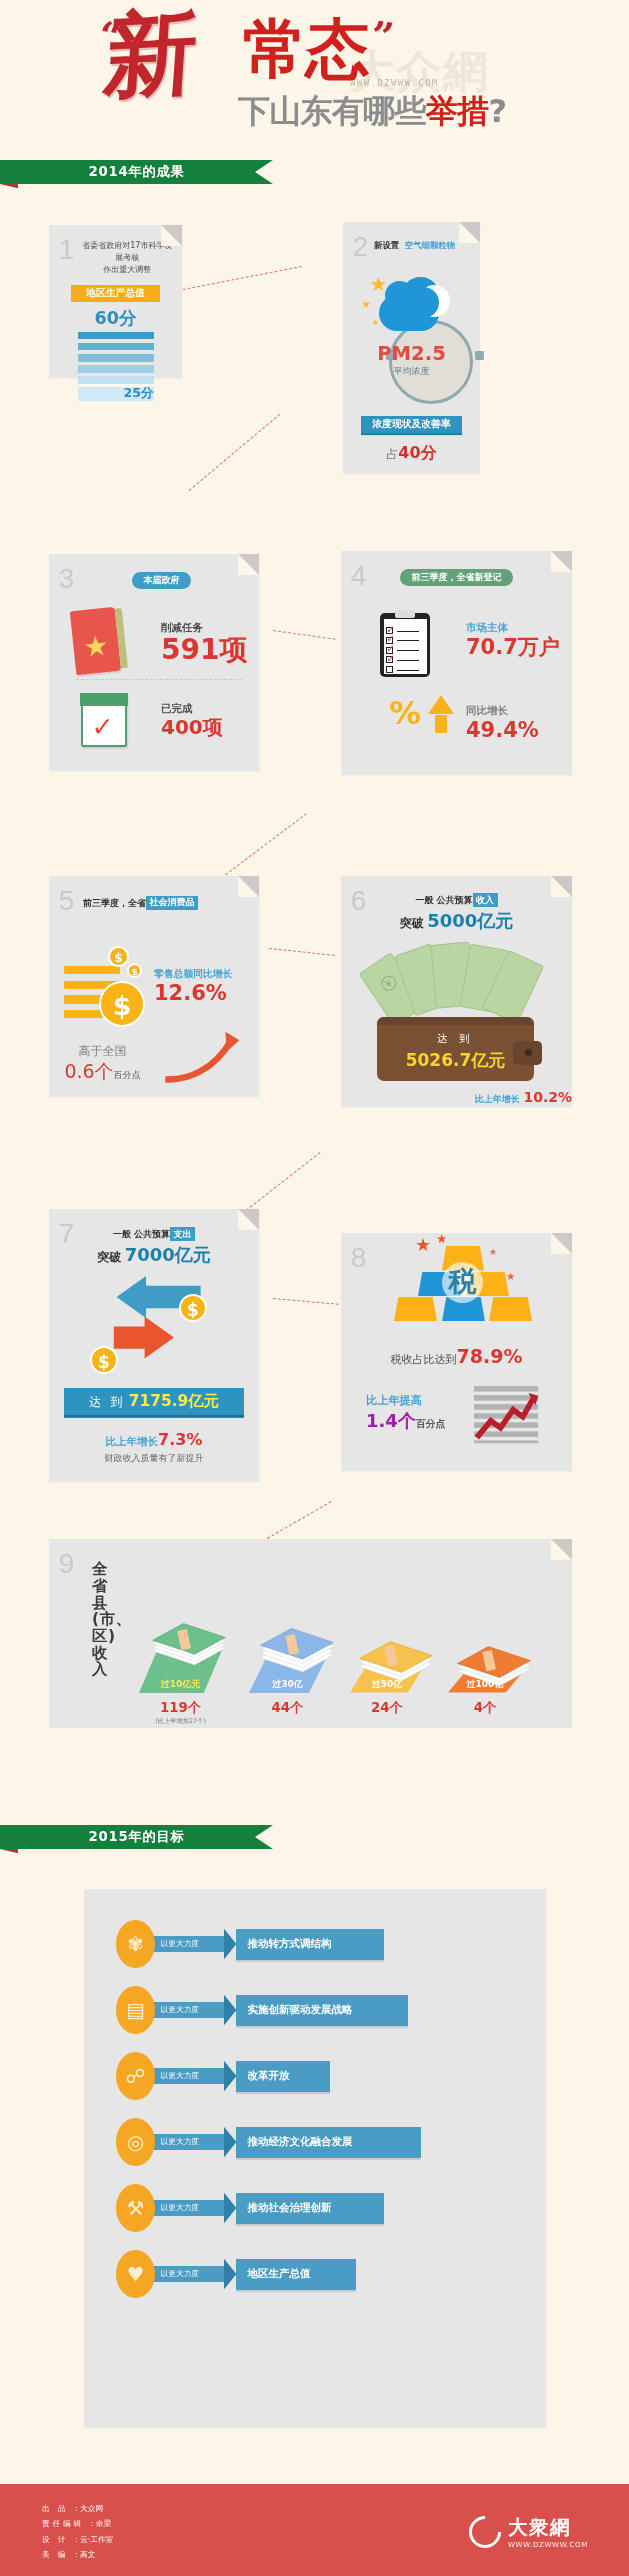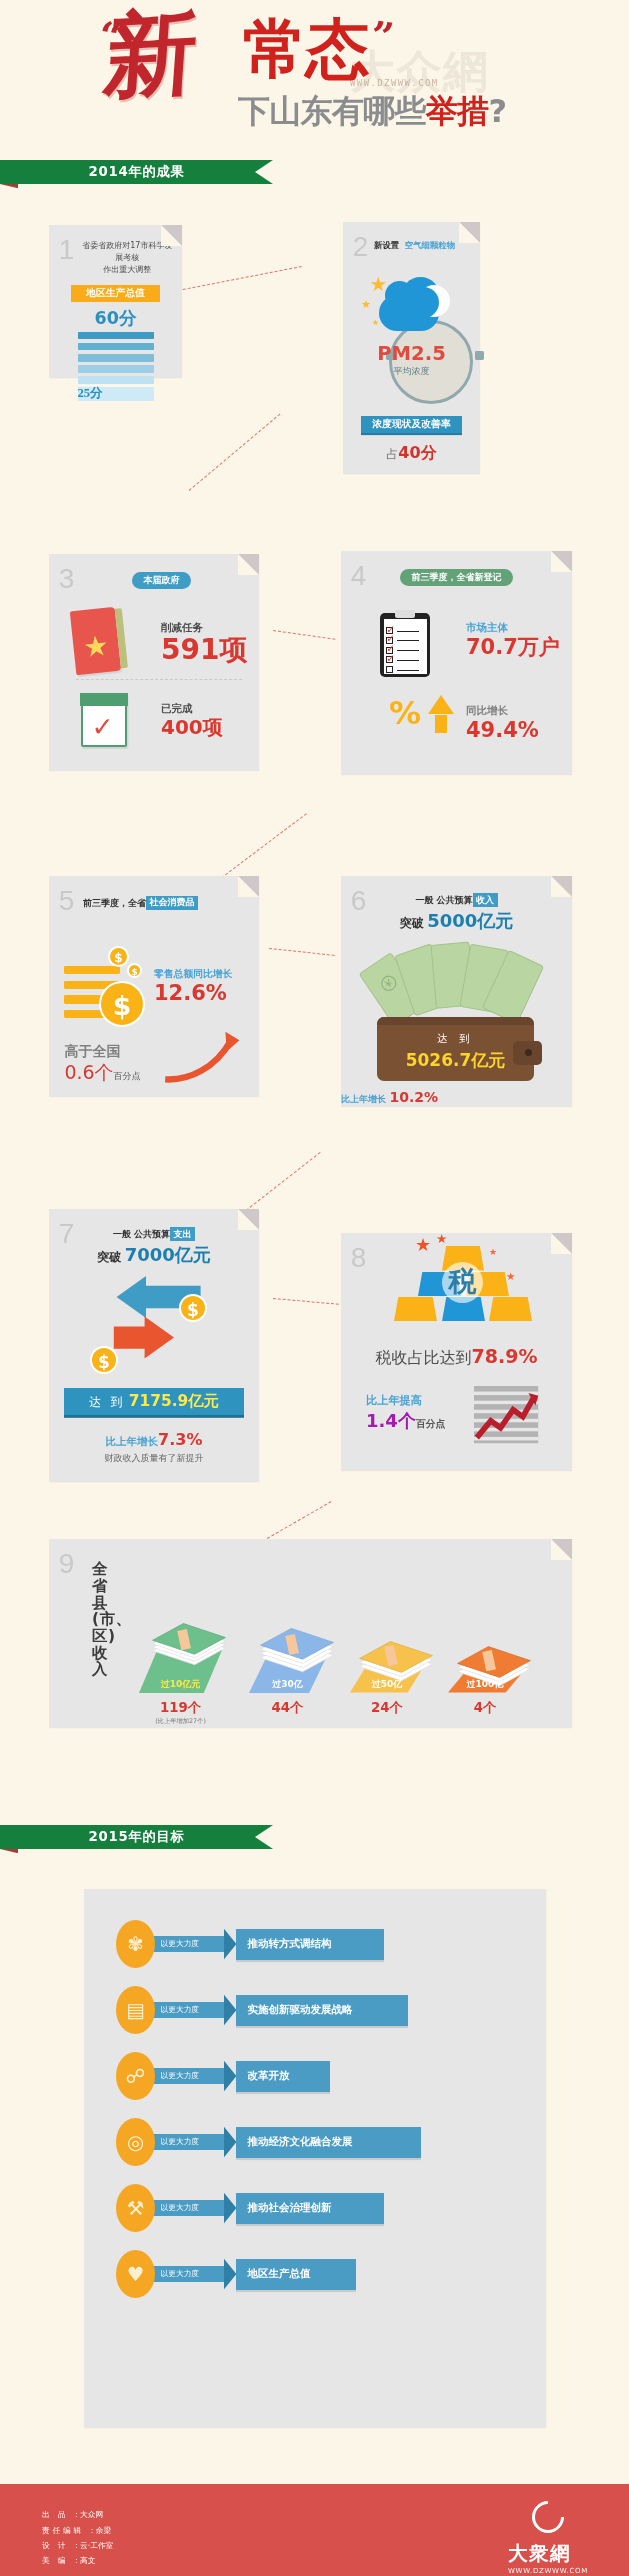--- a/index.html
+++ b/index.html
@@ -181,21 +181,21 @@
     height: 31px; background:#4a9cc4; display:flex; align-items:center;
     padding: 0 14px 0 11.2px; color:#fff; font-size: 10.5px; font-weight:bold;
     box-shadow: 0 2.1px 0 rgba(0,0,0,.12);
   }
 
   
   .footer { position:absolute; left:0; right:0; bottom:0; height:92px; background:#d8504b; color:#fff; }
   .footer .inner { display:flex; padding: 17px 42px; gap: 28px; align-items:center; }
   .credits { font-size: 7.7px; line-height: 2.0; }
   .credits b { font-weight:normal; letter-spacing: 2.8px; margin-right: 4.2px; }
-  .logo-wrap { margin-left:auto; text-align:left; display:flex; align-items:center; gap:7px;flex-direction:column;}
+  .logo-wrap { margin-left:auto; text-align:left; display:flex; align-items:center; gap:7px;}
   .swirl { width: 32px; height:32px; border-radius:50%; border:3.5px solid #fff; position:relative;
     border-right-color:transparent; transform: rotate(-45deg); }
   .logo-cn { font-size: 19.6px; font-weight:bold; letter-spacing: 1.4px;
      font-family:"DejaVu Serif","Liberation Serif",serif; }
   .logo-url { font-size: 7px; letter-spacing: 0.7px; opacity:.95; }
 </style>
 </head>
 <body>
 
 <div class="page">
@@ -237,21 +237,21 @@
       <span style="display:inline-block;background:#f9ab1a;color:#fff;font-size:9.8px;font-weight:bold;padding:2.1px 15.4px;">地区生产总值</span>
     </div>
     <div style="text-align:center;margin-top:4.2px;font-size:17.5px;font-weight:bold;color:#2b8fc0;">60分</div>
     <div style="width:76px;margin:1.4px auto 0;">
       <div class="bar" style="width:100%;background:#3d9cc4;"></div>
       <div class="bar" style="width:100%;background:#62b0cf;"></div>
       <div class="bar" style="width:100%;background:#7fbedb;"></div>
       <div class="bar" style="width:100%;background:#9ccfe6;"></div>
       <div class="bar" style="width:100%;background:#bfe2f2;"></div>
       <div class="bar" style="width:100%;background:#cfeaf7;height:14px;position:relative;">
-        <span style="position:absolute;left:0;right:0;top:-2.1px;text-align:left;font-size:12.6px;font-weight:bold;color:#2b8fc0;font-family:Liberation Serif, serif;">25分</span>
+        <span style="position:absolute;left:0;right:0;top:-2.1px;text-align:right;font-size:12.6px;font-weight:bold;color:#2b8fc0;">25分</span>
       </div>
     </div>
   </div>
 
   <div class="card" style="left:343px; top:222px; width:137px; height:252px;">
     <div class="fold"></div>
     <div class="fold2"></div>
     <div class="num">2</div>
     <div style="padding:18px 0 0 31px;font-size:8.4px;font-weight:bold;">
       <span style="color:#333;">新设置</span>
@@ -376,21 +376,21 @@
       <div style="font-size:9.8px;color:#49a3d4;font-weight:bold;">零售总额同比增长</div>
       <div style="font-size:21px;color:#d8382f;font-weight:bold;line-height:1.2;">12.6%</div>
     </div>
 
     <svg width="84" height="56" style="position:absolute;left:112px;top:153px;" viewBox="0 0 120 80">
       <path d="M6 72 C 40 74, 78 56, 100 16" stroke="#e8552e" stroke-width="9" fill="none"></path>
       <polygon points="92,4 112,16 94,32" fill="#e8552e"></polygon>
     </svg>
 
     <div style="position:absolute;left:15.4px;top:167px;">
-      <div style="font-size:14px;color:#808080;font-weight:bold;">高于全国</div>
+      <div style="font-size:12px;color:#808080;font-weight:normal;text-align:center;">高于全国</div>
       <div style="line-height:1.2;">
         <span style="font-size:19px;color:#d8382f;font-weight:normal;">0.6个</span><span style="font-size:9px;color:#555;">百分点</span>
       </div>
     </div>
   </div>
 
   <div class="card" style="left:341px; top:876px; width:231px; height:231px;">
     <div class="fold"></div>
     <div class="fold2"></div>
     <div class="num">6</div>
@@ -414,21 +414,21 @@
 
     <div class="wallet" style="left:36px; top:141px; width:157px; height:64px;">
       <div class="lip"></div>
       <div class="clasp">
           <i></i>
         </div>
       <div style="position:absolute;left:0;right:0;top:15.4px;text-align:center;color:#fff;font-size:10.5px;letter-spacing:4.2px;">达 到</div>
       <div style="position:absolute;left:0;right:0;top:32px;text-align:center;color:#fdd52a;font-size:17px;font-weight:bold;">5026.7亿元</div>
     </div>
 
-    <div style="position:absolute;left:0;right:0;top:213px;text-align:left;">
+    <div style="position:absolute;left:0;right:0;top:213px;text-align:right;">
       <span style="font-size:9px;color:#49a3d4;font-weight:bold;">比上年增长</span>
       <span style="font-size:14px;color:#d8382f;font-weight:bold;">10.2%</span>
     </div>
   </div>
 
   <div class="card" style="left:49px; top:1209px; width:210px; height:273px;">
     <div class="fold"></div>
     <div class="fold2"></div>
     <div class="num">7</div>
     <div style="padding:18px 0 0 0;text-align:center;font-size:9px;font-weight:bold;">
@@ -471,21 +471,21 @@
       <div style="position:absolute;left:77px;top:39px;width:43px;height:24px;background:#2196d6;clip-path:polygon(10% 0,90% 0,100% 100%,0 100%);"></div>
       <div style="position:absolute;left:125px;top:39px;width:43px;height:24px;background:#fbb216;clip-path:polygon(10% 0,90% 0,100% 100%,0 100%);"></div>
       <div style="position:absolute;left:53px;top:64px;width:43px;height:24px;background:#fbb216;clip-path:polygon(10% 0,90% 0,100% 100%,0 100%);"></div>
       <div style="position:absolute;left:101px;top:64px;width:43px;height:24px;background:#2196d6;clip-path:polygon(10% 0,90% 0,100% 100%,0 100%);"></div>
       <div style="position:absolute;left:148px;top:64px;width:43px;height:24px;background:#fbb216;clip-path:polygon(10% 0,90% 0,100% 100%,0 100%);"></div>
       <div style="position:absolute;left:101px;top:29px;width:41px;height:41px;border-radius:50%;background:rgba(255,255,255,.62);"></div>
       <div style="position:absolute;left:101px;top:31px;width:41px;text-align:center;font-size:28px;color:#2d7fa8;font-weight:bold;line-height:1.3;">税</div>
     </div>
 
     <div style="position:absolute;left:0;right:0;top:112px;text-align:center;">
-      <span style="font-size:16px;color:#4d4d4d;">税收占比达到</span><span style="font-size:19px;color:#d8382f;font-weight:bold;">78.9%</span>
+      <span style="font-size:11px;color:#4d4d4d;">税收占比达到</span><span style="font-size:19px;color:#d8382f;font-weight:bold;">78.9%</span>
     </div>
 
     <div style="position:absolute;left:25px;top:160px;">
       <div style="font-size:11.2px;color:#49a3d4;font-weight:bold;">比上年提高</div>
       <div style="line-height:1.4;">
         <span style="font-size:18px;color:#a21caf;font-weight:bold;">1.4个</span><span style="font-size:9.8px;color:#555;font-weight:bold;">百分点</span>
       </div>
     </div>
 
     <svg width="67" height="60" style="position:absolute;left:133px;top:153px;" viewBox="0 0 96 86">

